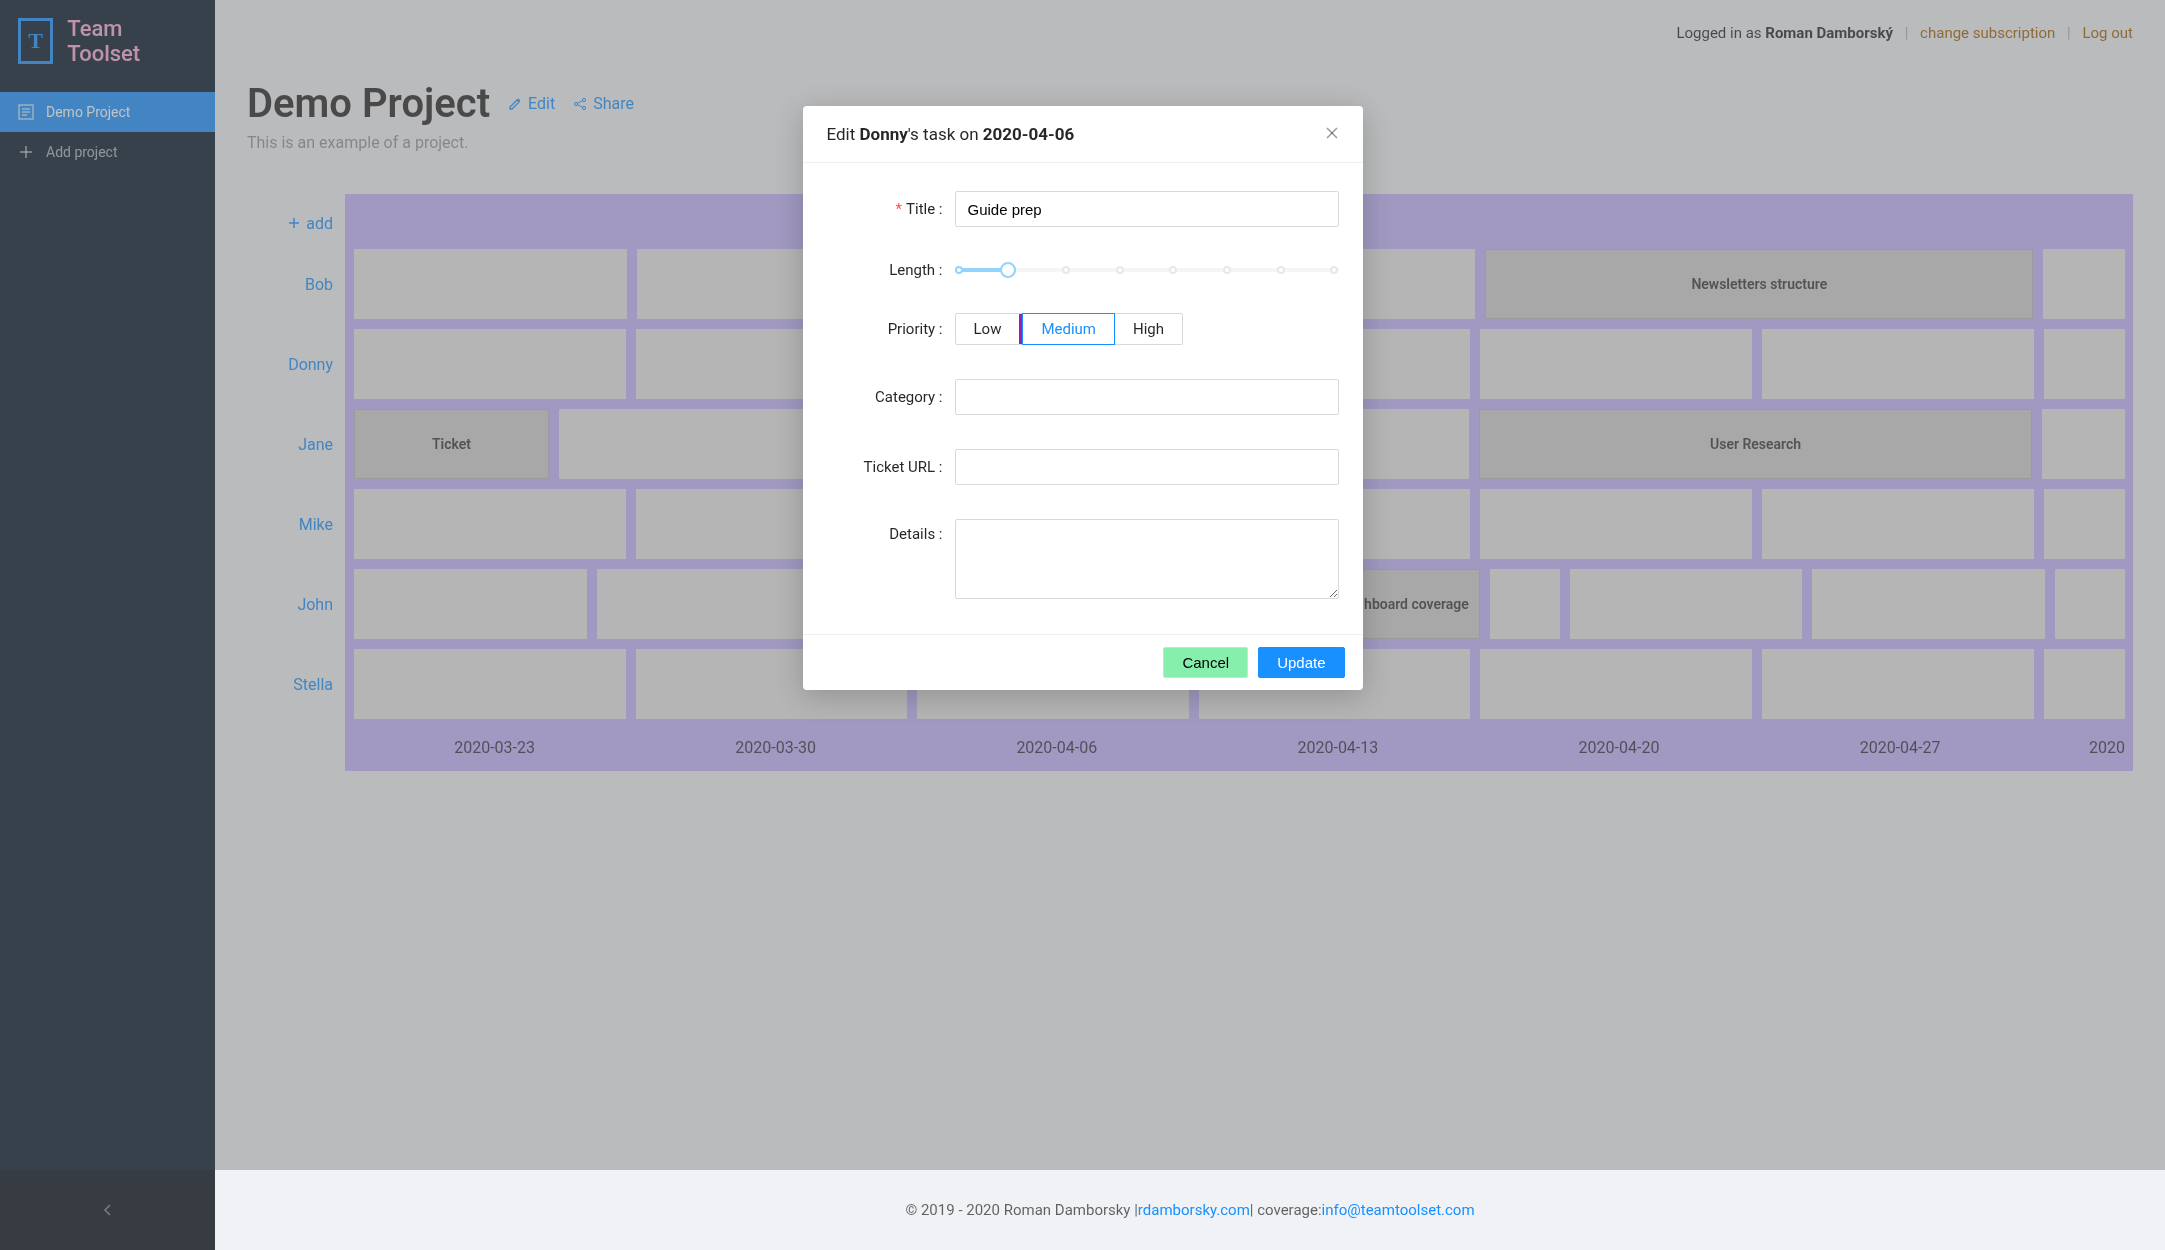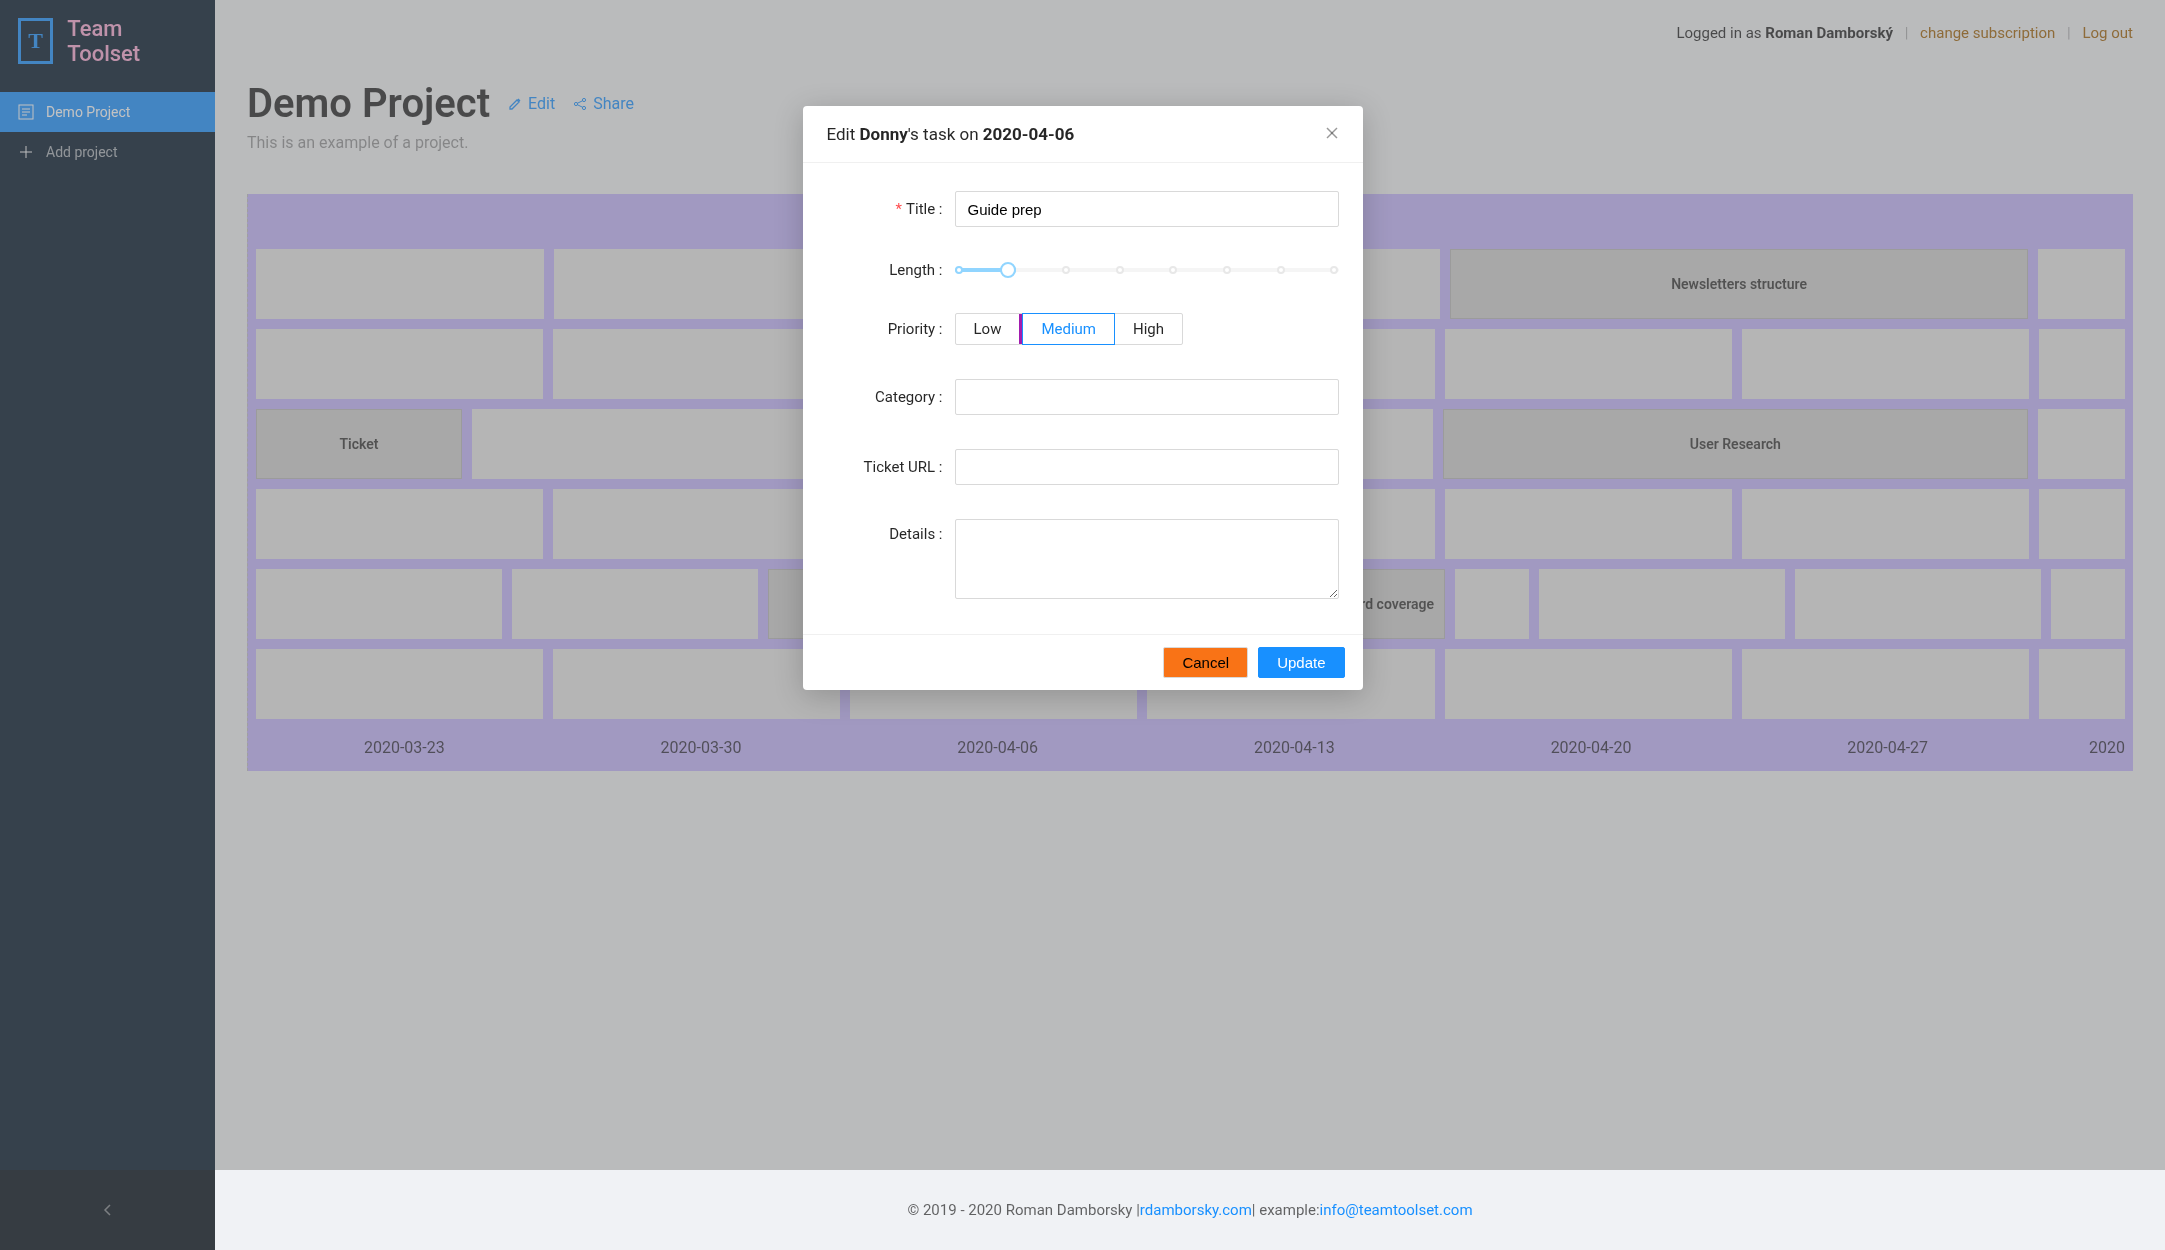--- a/index.html
+++ b/index.html
@@ -73,21 +73,21 @@
 .seg-btn:last-child { border-right:none; }
 .seg-btn.active { color:#1890ff; border:1px solid #1890ff; margin:-1px 0; }
 .slider { position:relative; height:16px; display:flex; align-items:center; }
 .slider-track { position:absolute; left:0; right:0; height:4px; background:#f5f5f5; border-radius:2px; }
 .slider-fill { position:absolute; left:0; width:14%; height:4px; background:#91d5ff; border-radius:2px; }
 .slider-dots { position:absolute; left:0; right:0; display:flex; justify-content:space-between; }
 .slider-dot { width:8px; height:8px; border-radius:50%; background:#fff; border:2px solid #e8e8e8; }
 .slider-dot.on { border-color:#91d5ff; }
 .slider-handle { position:absolute; left:14%; width:16px; height:16px; border-radius:50%; background:#fff; border:2px solid #91d5ff; transform:translateX(-50%); }
 .modal-footer { border-top:1px solid #f0f0f0; padding:12px 18px; display:flex; justify-content:flex-end; gap:10px; }
-.btn { padding:6px 18px; border-radius:2px; font-size:15px; cursor:pointer; border:1px solid #d9d9d9; background:#f97316; }
+.btn { padding:6px 18px; border-radius:2px; font-size:15px; cursor:pointer; border:1px solid #d9d9d9; background:#86efac; }
 .btn.primary { background:#1890ff; color:#fff; border-color:#1890ff; }
 </style>
 </head>
 <body>
 
 <div class="app">
 
   <aside class="sidebar">
     <div class="brand">
       <div class="brand-logo">T</div>
@@ -146,20 +146,35 @@
             <circle cx="11" cy="11" r="1.6" stroke="#1890ff" fill="none"></circle>
             <line x1="4.3" y1="6.3" x2="9.7" y2="3.7" stroke="#1890ff"></line>
             <line x1="4.3" y1="7.7" x2="9.7" y2="10.3" stroke="#1890ff"></line>
           </svg>
         <span>Share</span>
       </span>
     </div>
     <p class="project-sub">This is an example of a project.</p>
 
     <div class="timeline-wrap">
+      <div class="row-labels">
+        <div class="row-label addrow">
+          <svg width="12" height="12" viewBox="0 0 12 12" style="margin-right:6px">
+              <line x1="6" y1="1" x2="6" y2="11" stroke="#1890ff" stroke-width="1.5"></line>
+              <line x1="1" y1="6" x2="11" y2="6" stroke="#1890ff" stroke-width="1.5"></line>
+            </svg>
+          <span>add</span>
+        </div>
+        <div class="row-label">Bob</div>
+        <div class="row-label">Donny</div>
+        <div class="row-label">Jane</div>
+        <div class="row-label">Mike</div>
+        <div class="row-label">John</div>
+        <div class="row-label">Stella</div>
+      </div>
       <div class="grid">
 
         <div class="grid-row">
           <div class="cell"></div>
           <div class="cell"></div>
           <div class="cell"></div>
           <div class="cell"></div>
           <div class="cell task" style="flex:2">Newsletters structure</div>
           <div class="cell" style="flex:0.3"></div>
         </div>
@@ -222,21 +237,21 @@
         </div>
       </div>
     </div>
   </main>
 
   <div class="dim"></div>
 
   <footer class="footer">
     <span>© 2019 - 2020 Roman Damborsky | </span>
     <a href="#">rdamborsky.com</a>
-    <span> | example: </span>
+    <span> | coverage: </span>
     <a href="#">info@teamtoolset.com</a>
   </footer>
 
   <div class="modal">
     <div class="modal-header">
       <div>
         <span>Edit </span><b>Donny</b><span>'s task on </span><b>2020-04-06</b>
       </div>
       <span class="modal-close">
         <svg width="14" height="14" viewBox="0 0 14 14">

